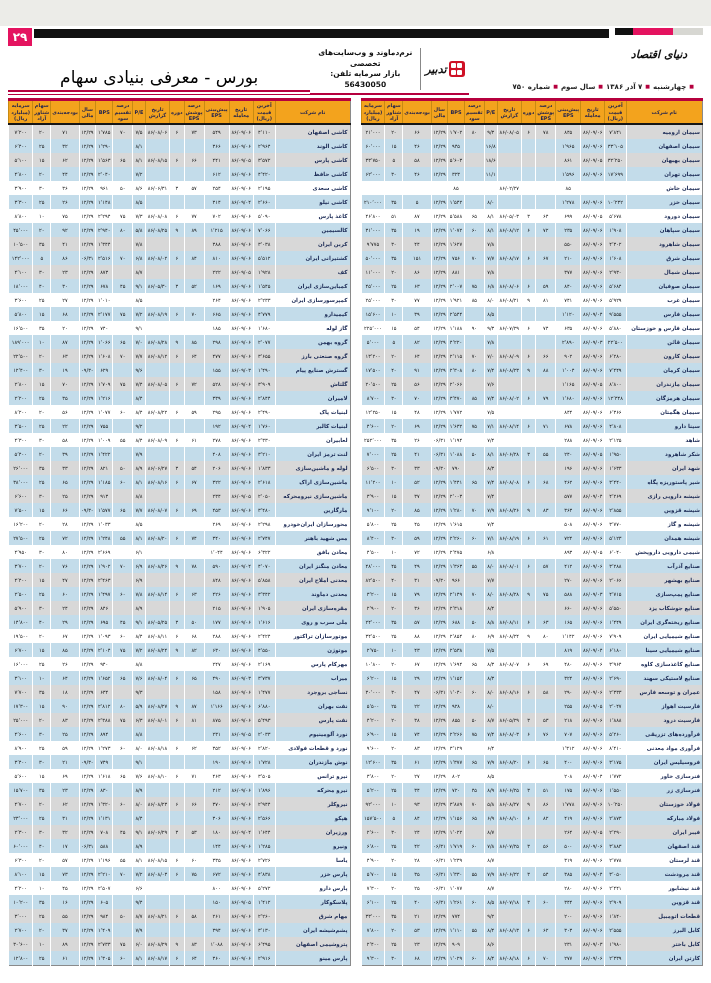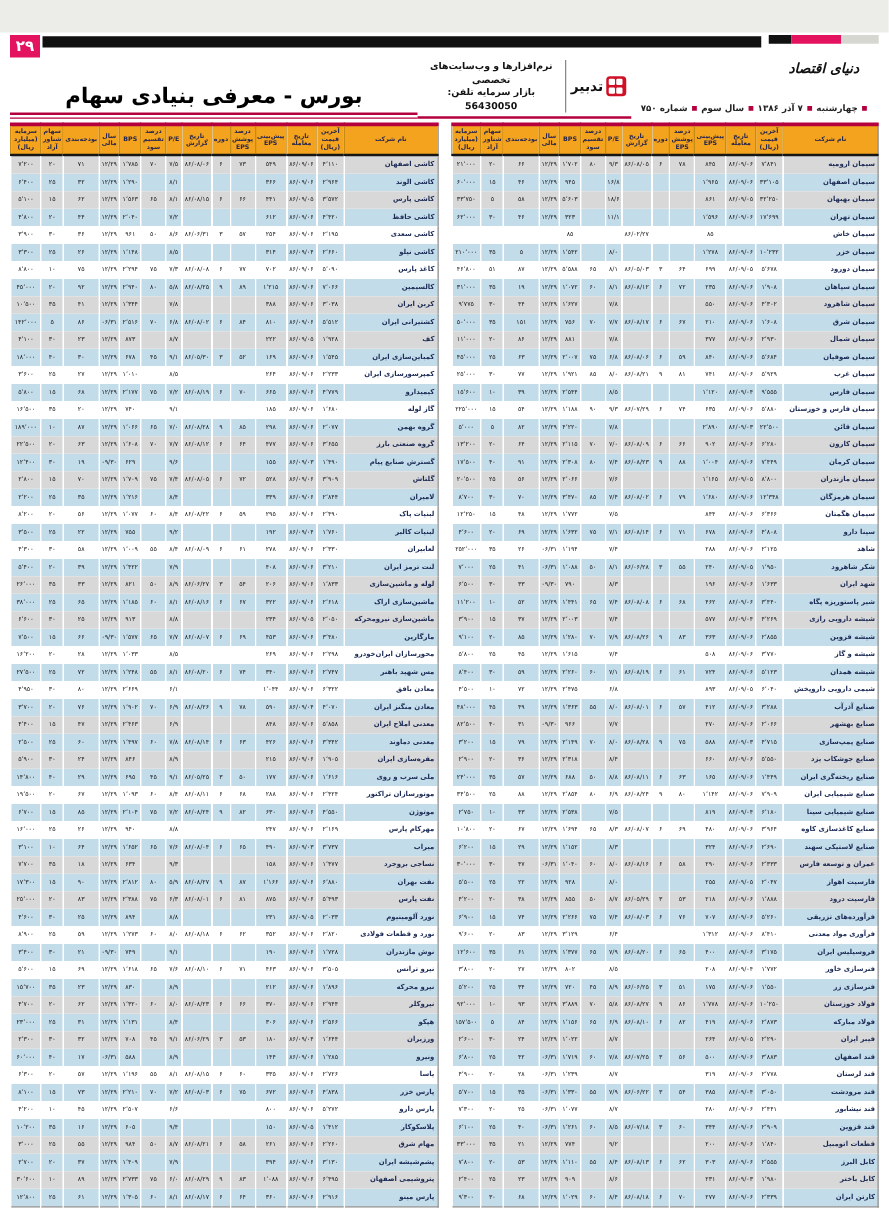--- a/index.html
+++ b/index.html
@@ -19,37 +19,37 @@
   .masthead { width: 88px; direction: rtl; }
   .mast-top { height: 7px; display: flex; direction: ltr; }
   .mast-top .mb { width: 18px; background: #111; }
   .mast-top .mp { width: 40px; background: #e4135f; }
   .mast-top .mg { flex: 1; background: #d7d7d2; }
   .mast-name { font-size: 11px; font-weight: bold; font-style: italic; text-align: center; padding-top: 13px; color: #111; }
 
   
   .head-row { display: flex; padding: 0 8px; margin-top: 1px; align-items: flex-end; }
   .title-block { width: 346px; }
-  .title { font-size: 17px; font-weight: bold; text-align: center; color: #000; letter-spacing: 0.5px; }
+  .title { font-size: 17px; font-weight: normal; text-align: center; color: #000; letter-spacing: 0.5px; }
   .title-rule { margin-top: 3px; height: 5px; border-top: 2px solid #b5003e; border-bottom: 1px solid #b5003e; }
   .ad-box {
     width: 180px; display: flex; direction: rtl; align-items: center; gap: 4px;
     border-bottom: 2px solid #b5003e; padding: 0 4px 3px 4px;
   }
   .brand { display: flex; align-items: center; gap: 2px; }
   .brand-icon {
     width: 16px; height: 16px; background: #cf1126; border-radius: 3px;
     display: grid; grid-template-columns: 5px 5px; grid-template-rows: 5px 5px;
     gap: 1.5px; place-content: center;
   }
   .brand-icon span { background: #fff; border-radius: 1px; }
-  .brand-name { font-size: 11px; font-weight: bold; color: #111; }
+  .brand-name { font-size: 11px; font-weight: bold; color: #111; font-style: italic; }
   .ad-divider { width: 1px; align-self: stretch; background: #888; }
   .ad-text { flex: 1; text-align: center; font-size: 7.5px; font-weight: bold; line-height: 1.4; color: #111; direction: rtl; }
-  .dateline { flex: 1; display: flex; align-items: center; padding: 0 6px 4px 2px; }
+  .dateline { flex: 1; display: flex; align-items: center; padding: 0 6px 4px 2px; margin-left: 36px; }
   .date-rule { flex: 1; height: 3px; background: #b5003e; margin: 0 6px 2px 0; }
   .date-text { direction: rtl; font-size: 7px; font-weight: bold; white-space: nowrap; color: #222; }
   .date-text span::before { content: "■"; color: #b5003e; font-size: 5px; margin: 0 3px; vertical-align: 1px; }
 
   
   .tables { display: flex; direction: rtl; gap: 10px; padding: 0 8px; margin-top: 3px; }
   table.stock {
     flex: 1; border-collapse: collapse; table-layout: fixed; direction: rtl;
     border: 1px solid #8a8a8a; border-top: 3px solid #b5003e;
   }
@@ -101,21 +101,21 @@
       <span class="brand-icon">
         <span></span>
           <span></span>
           <span></span>
           <span></span>
       </span>
       <span class="brand-name">تدبیر</span>
     </div>
     <div class="ad-divider"></div>
     <div class="ad-text">
-      <div>نرم‌افزارها و وب‌سایت‌های تخصصی</div>
+      <div>نرم‌دماوند و وب‌سایت‌های تخصصی</div>
       <div>بازار سرمایه  تلفن: 56430050</div>
     </div>
   </div>
   <div class="dateline">
     <div class="date-rule"></div>
     <div class="date-text">
       <span>چهارشنبه</span><span>۷ آذر ۱۳۸۶</span><span>سال سوم</span><span>شماره ۷۵۰</span>
     </div>
   </div>
 </div>

